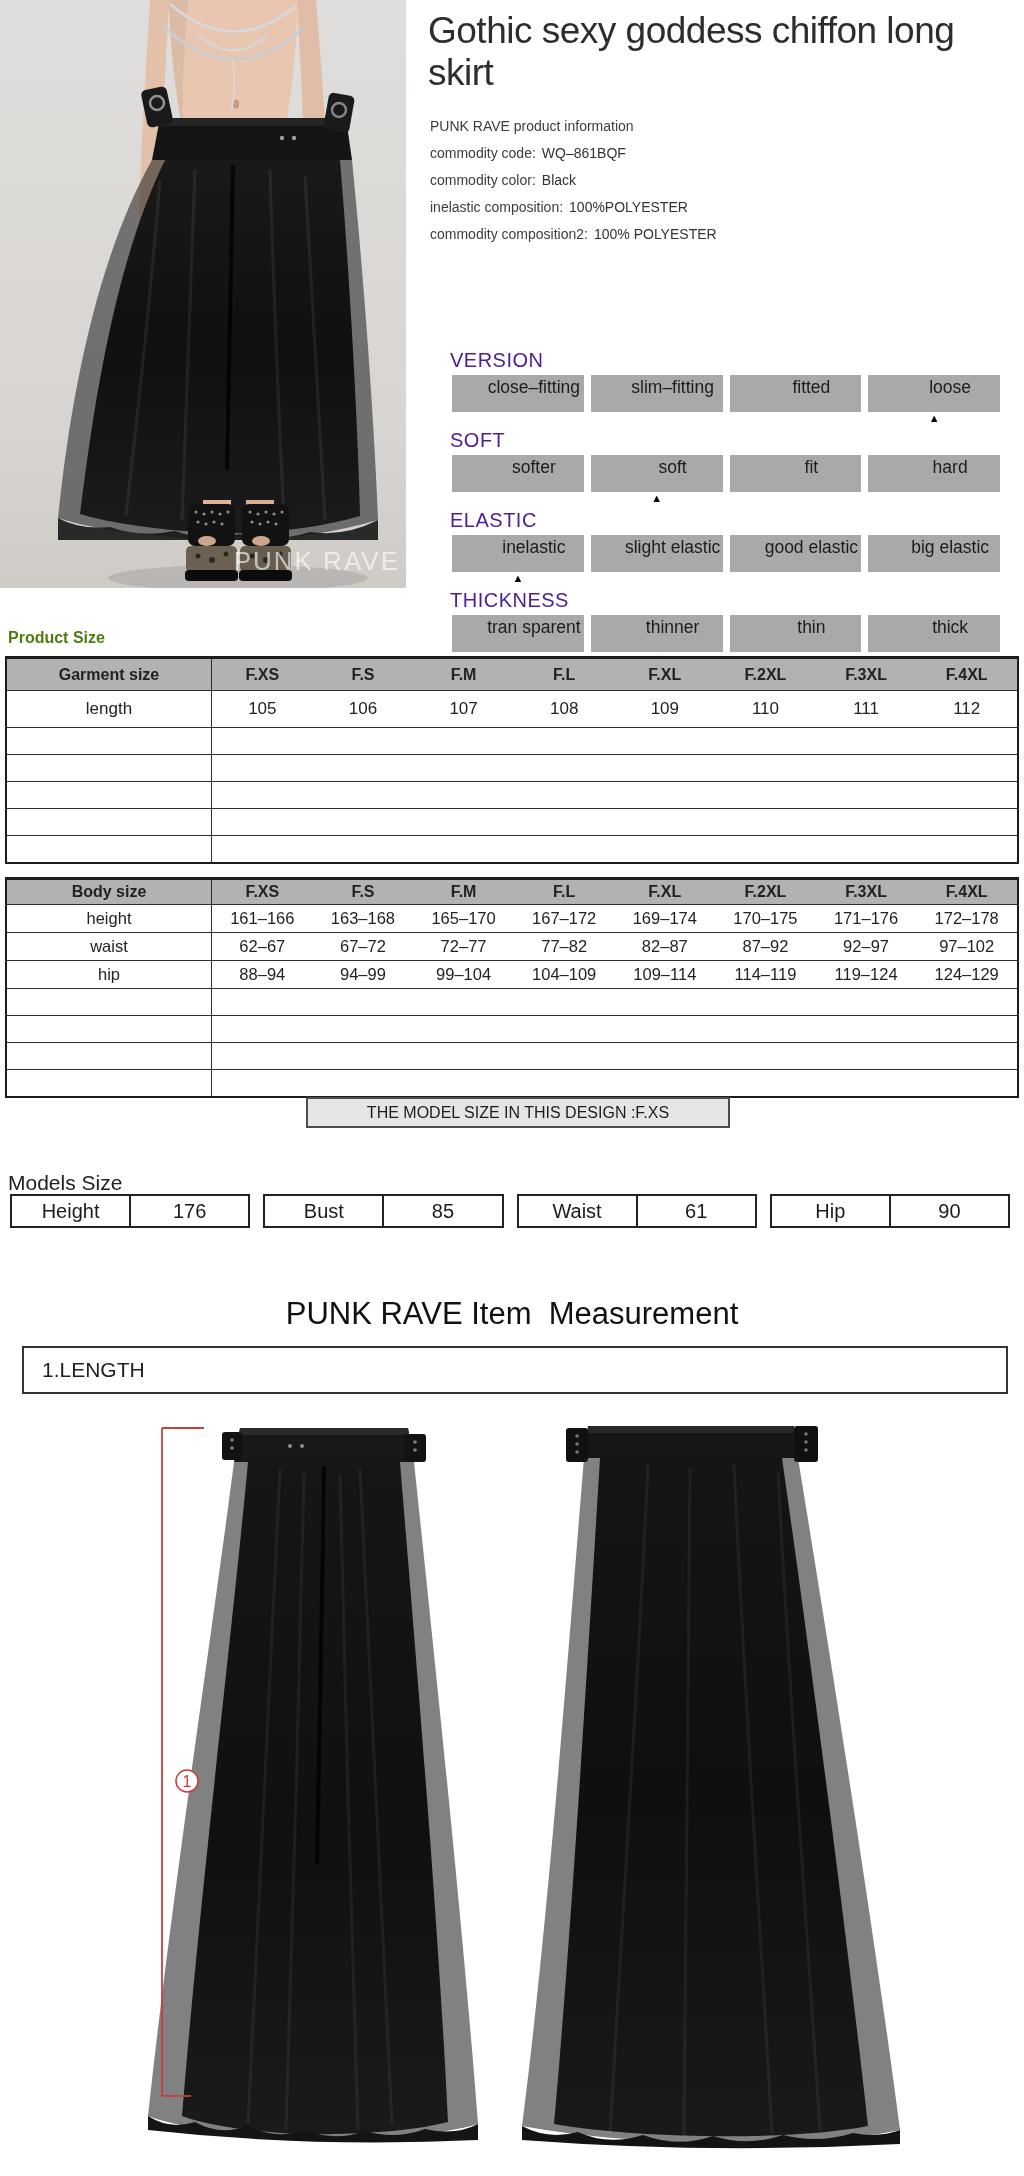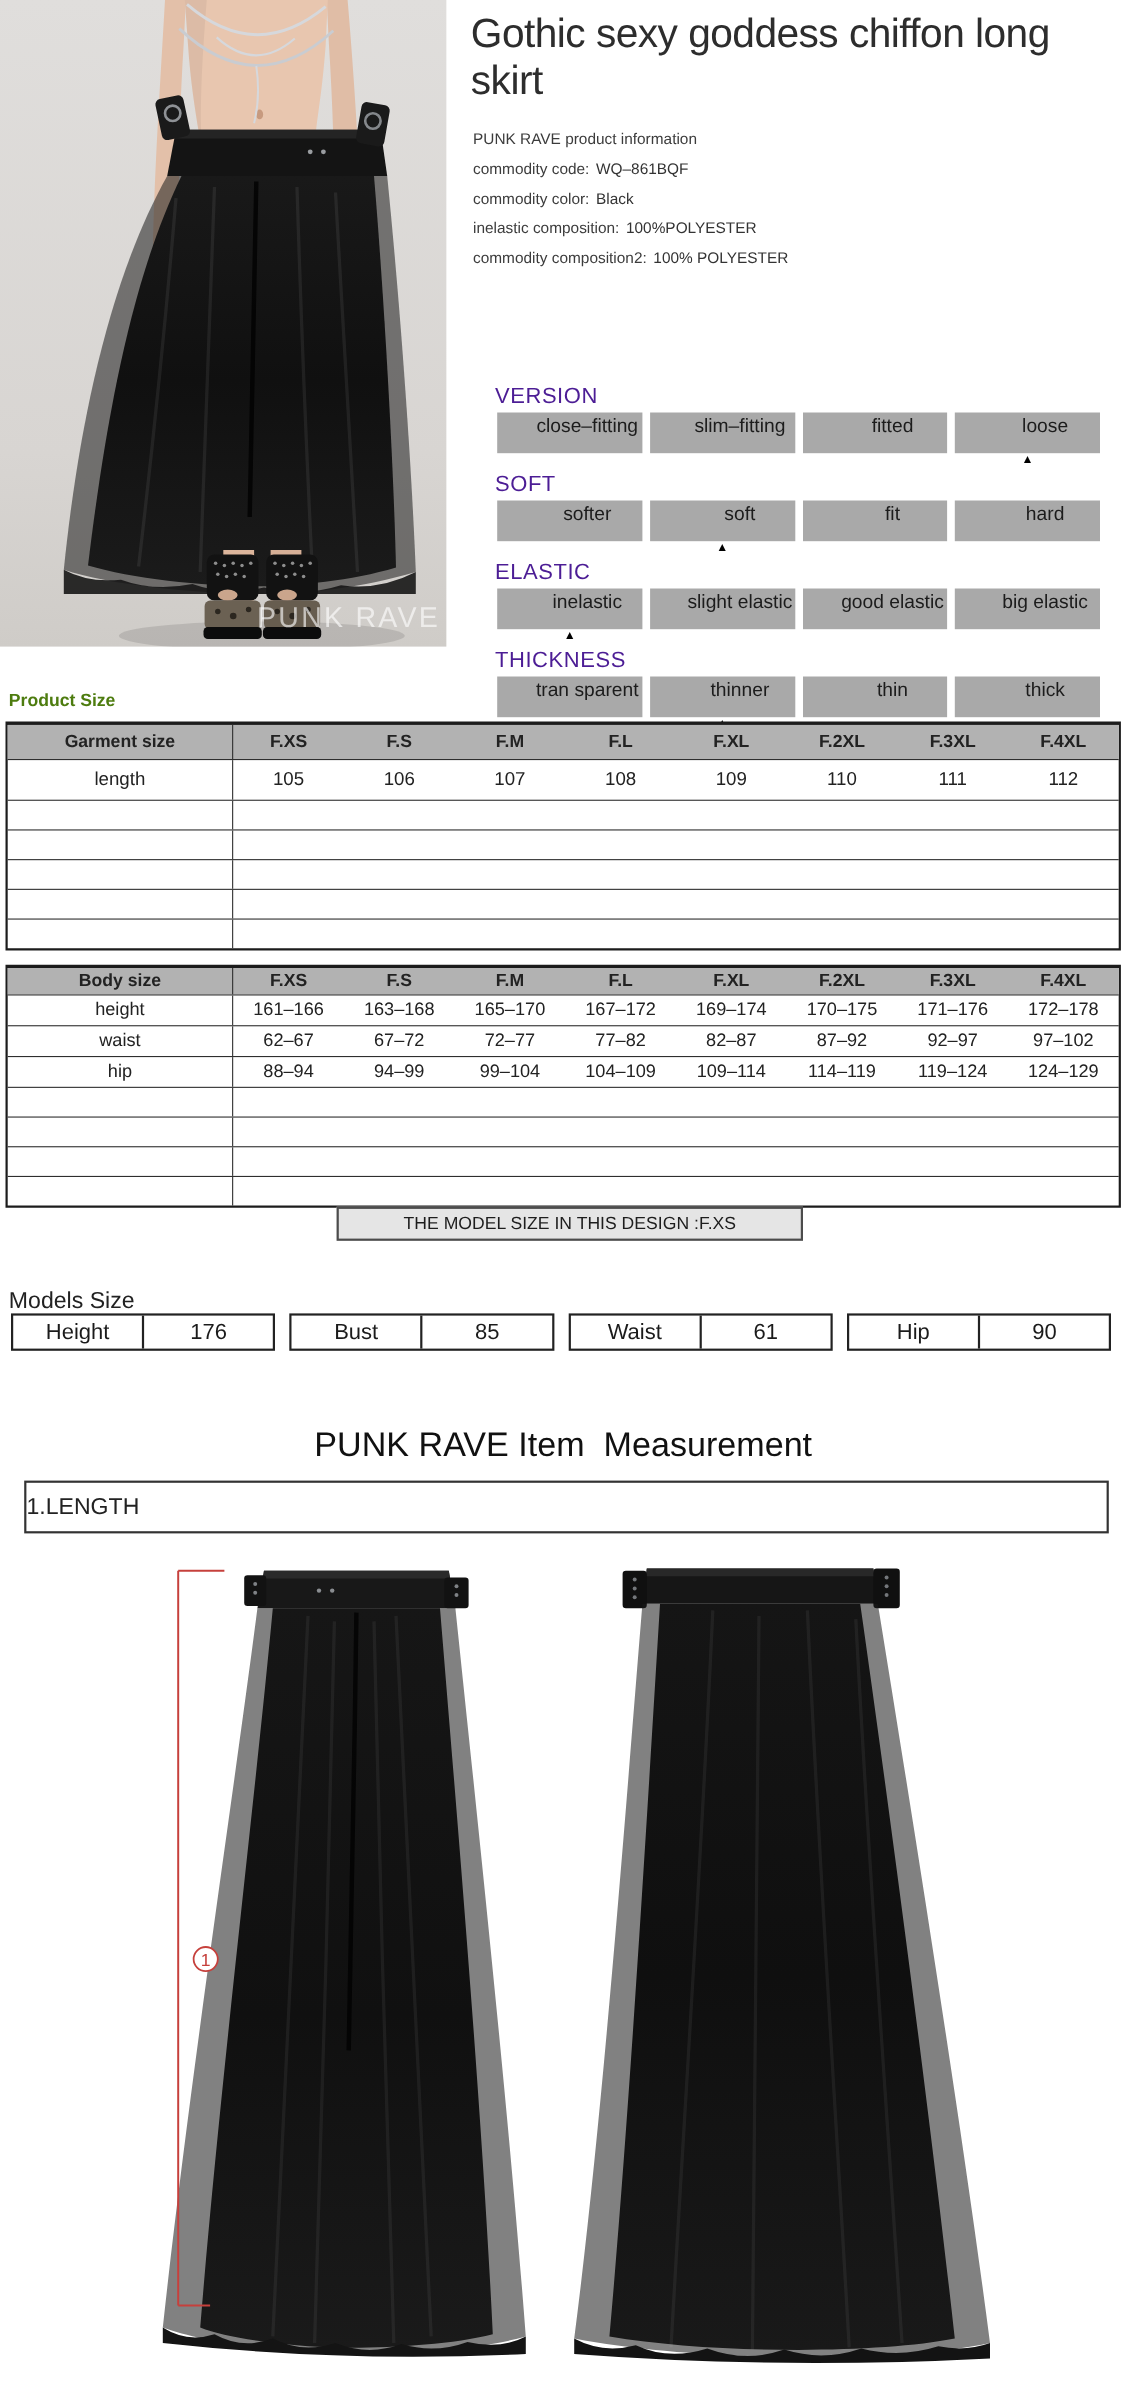--- a/index.html
+++ b/index.html
@@ -53,21 +53,21 @@
   #models-heading{left:8px;top:1171px;font-size:21px;color:#222;}
   #models-row{left:10px;top:1194px;width:1000px;display:flex;gap:13px;}
   .mbox{flex:1;display:flex;border:2px solid #222;height:30px;box-sizing:content-box;}
   .mlabel,.mvalue{flex:1;display:flex;align-items:center;justify-content:center;font-size:20px;color:#1b1b1b;}
   .mlabel{border-right:2px solid #222;}
 
   
   #measure-heading{left:0;top:1296px;width:1024px;text-align:center;font-size:31px;
                    color:#111;white-space:pre;}
   #length-strip{left:22px;top:1346px;width:986px;height:48px;border:2px solid #333;
-                box-sizing:border-box;display:flex;align-items:center;padding-left:0;
+                box-sizing:border-box;display:flex;align-items:center;padding-left:18px;
                 font-size:21px;color:#222;}
   #front-photo{left:140px;top:1424px;width:345px;height:722px;}
   #back-photo{left:518px;top:1424px;width:386px;height:726px;}
   #measure-overlay{left:100px;top:1420px;width:180px;height:700px;color:var(--accent-red,#c6403c);
                    pointer-events:none;}
 </style>
 </head>
 <body>
 
 <div id="page">

